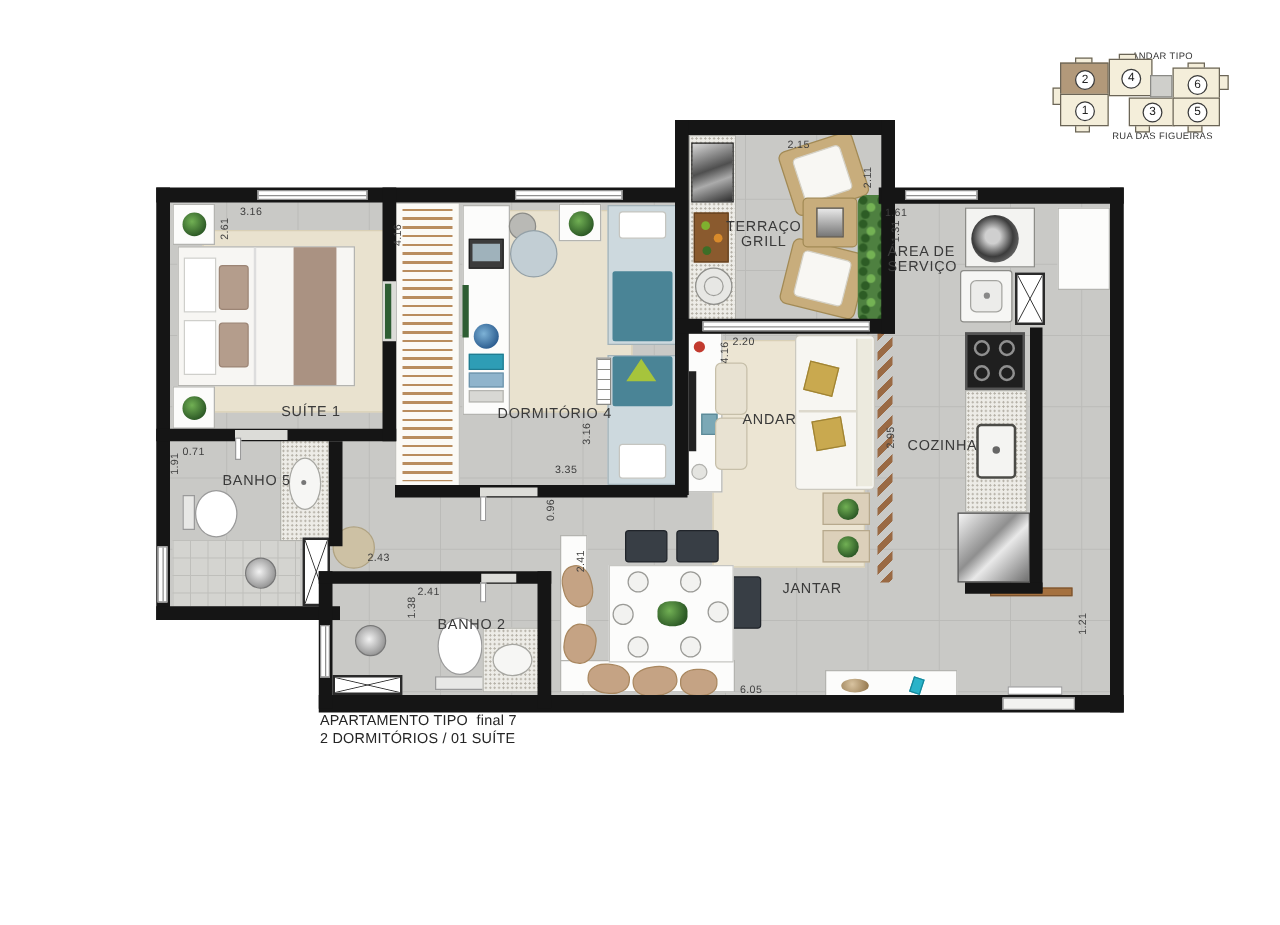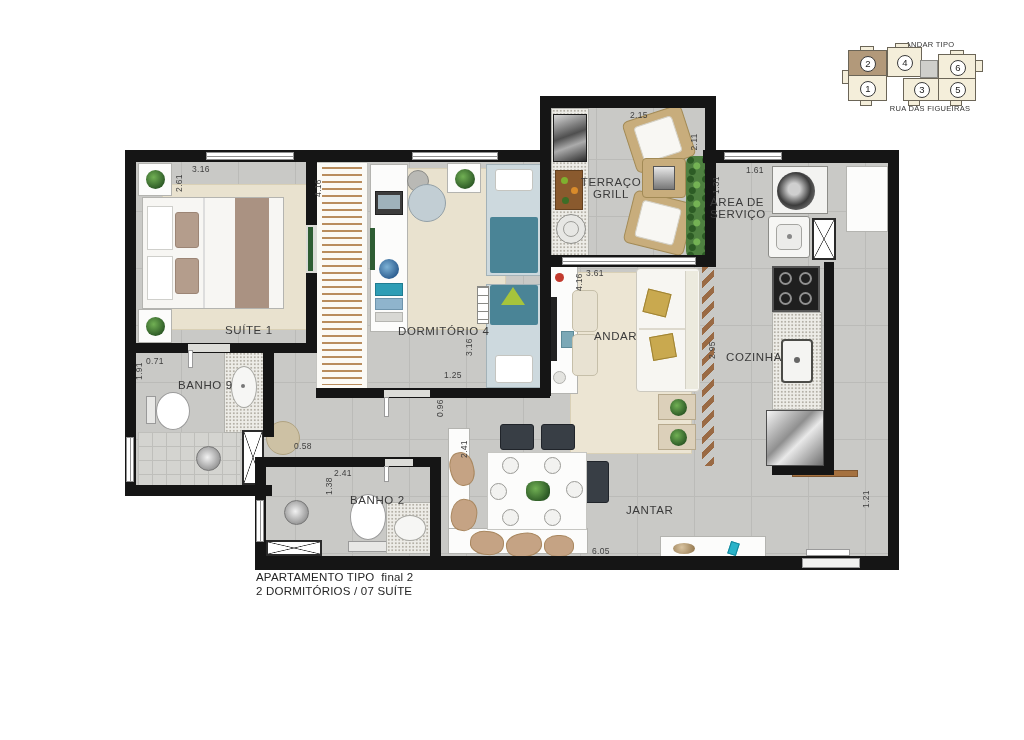--- a/index.html
+++ b/index.html
@@ -264,55 +264,55 @@
   <div class="abs leaf" style="left:384px;top:397px;width:5px;height:20px;z-index:11"></div>
   <div class="abs" style="left:385px;top:459px;width:28px;height:7px;background:#dcdcd8;z-index:10"></div>
   <div class="abs leaf" style="left:384px;top:466px;width:5px;height:16px;z-index:11"></div>
   <div class="abs" style="left:306px;top:225px;width:11px;height:48px;background:#dcdcd8;z-index:10"></div>
   <div class="abs green-door" style="left:308px;top:227px;width:5px;height:44px;z-index:11"></div>
   <div class="abs green-door" style="left:370px;top:228px;width:5px;height:42px;z-index:11"></div>
   <div class="abs" style="left:802px;top:558px;width:58px;height:10px;background:#f2f2f0;z-index:10;border:1px solid #9a9a9a"></div>
   <div class="abs leaf" style="left:806px;top:549px;width:44px;height:7px;z-index:11"></div>
 
   <div class="room-label" style="left:225px;top:324px">SUÍTE 1</div>
-  <div class="room-label" style="left:178px;top:379px">BANHO 9</div>
+  <div class="room-label" style="left:178px;top:379px">BANHO 5</div>
   <div class="room-label" style="left:398px;top:325px">DORMITÓRIO 4</div>
   <div class="room-label" style="left:570px;top:176px;width:82px;text-align:center">TERRAÇO
 GRILL</div>
   <div class="room-label" style="left:710px;top:196px">ÁREA DE
 SERVIÇO</div>
   <div class="room-label" style="left:594px;top:330px">ANDAR</div>
   <div class="room-label" style="left:726px;top:351px">COZINHA</div>
-  <div class="room-label" style="left:626px;top:504px">JANTAR</div>
+  <div class="room-label" style="left:626px;top:465px">JANTAR</div>
   <div class="room-label" style="left:350px;top:494px">BANHO 2</div>
 
   <div class="dim" style="left:192px;top:164px">3.16</div>
   <div class="dim v" style="left:164px;top:178px">2.61</div>
   <div class="dim v" style="left:303px;top:183px">4.16</div>
   <div class="dim" style="left:630px;top:110px">2.15</div>
   <div class="dim v" style="left:679px;top:137px">2.11</div>
-  <div class="dim" style="left:746px;top:165px">1.61</div>
+  <div class="dim" style="left:708px;top:165px">1.61</div>
   <div class="dim v" style="left:701px;top:180px">1.31</div>
-  <div class="dim" style="left:586px;top:268px">3.61</div>
+  <div class="dim" style="left:586px;top:268px">2.20</div>
   <div class="dim v" style="left:564px;top:277px">4.16</div>
   <div class="dim v" style="left:697px;top:345px">2.95</div>
   <div class="dim" style="left:146px;top:356px">0.71</div>
   <div class="dim v" style="left:124px;top:366px">1.91</div>
-  <div class="dim" style="left:294px;top:441px">0.58</div>
+  <div class="dim" style="left:294px;top:441px">2.43</div>
   <div class="dim" style="left:334px;top:468px">2.41</div>
   <div class="dim v" style="left:314px;top:481px">1.38</div>
   <div class="dim v" style="left:425px;top:403px">0.96</div>
-  <div class="dim" style="left:444px;top:370px">1.25</div>
+  <div class="dim" style="left:444px;top:370px">3.35</div>
   <div class="dim v" style="left:454px;top:342px">3.16</div>
   <div class="dim v" style="left:449px;top:444px">2.41</div>
   <div class="dim" style="left:592px;top:546px">6.05</div>
   <div class="dim v" style="left:851px;top:494px">1.21</div>
 
-  <div class="caption" style="left:256px;top:570px">APARTAMENTO TIPO  final 2</div>
-  <div class="caption" style="left:256px;top:584px">2 DORMITÓRIOS / 07 SUÍTE</div>
+  <div class="caption" style="left:256px;top:570px">APARTAMENTO TIPO  final 7</div>
+  <div class="caption" style="left:256px;top:584px">2 DORMITÓRIOS / 01 SUÍTE</div>
 
   <div class="abs" style="left:836px;top:36px;width:180px;height:82px">
     <div class="kp-text" style="left:34px;top:4px;width:120px">ANDAR TIPO</div>
 
     <div class="kp-unit" style="left:24px;top:10px;width:12px;height:5px"></div>
     <div class="kp-unit" style="left:59px;top:7px;width:12px;height:5px"></div>
     <div class="kp-unit" style="left:114px;top:14px;width:12px;height:5px"></div>
     <div class="kp-unit" style="left:6px;top:34px;width:6px;height:12px"></div>
     <div class="kp-unit" style="left:139px;top:24px;width:6px;height:10px"></div>
     <div class="kp-unit" style="left:24px;top:63px;width:10px;height:5px"></div>

